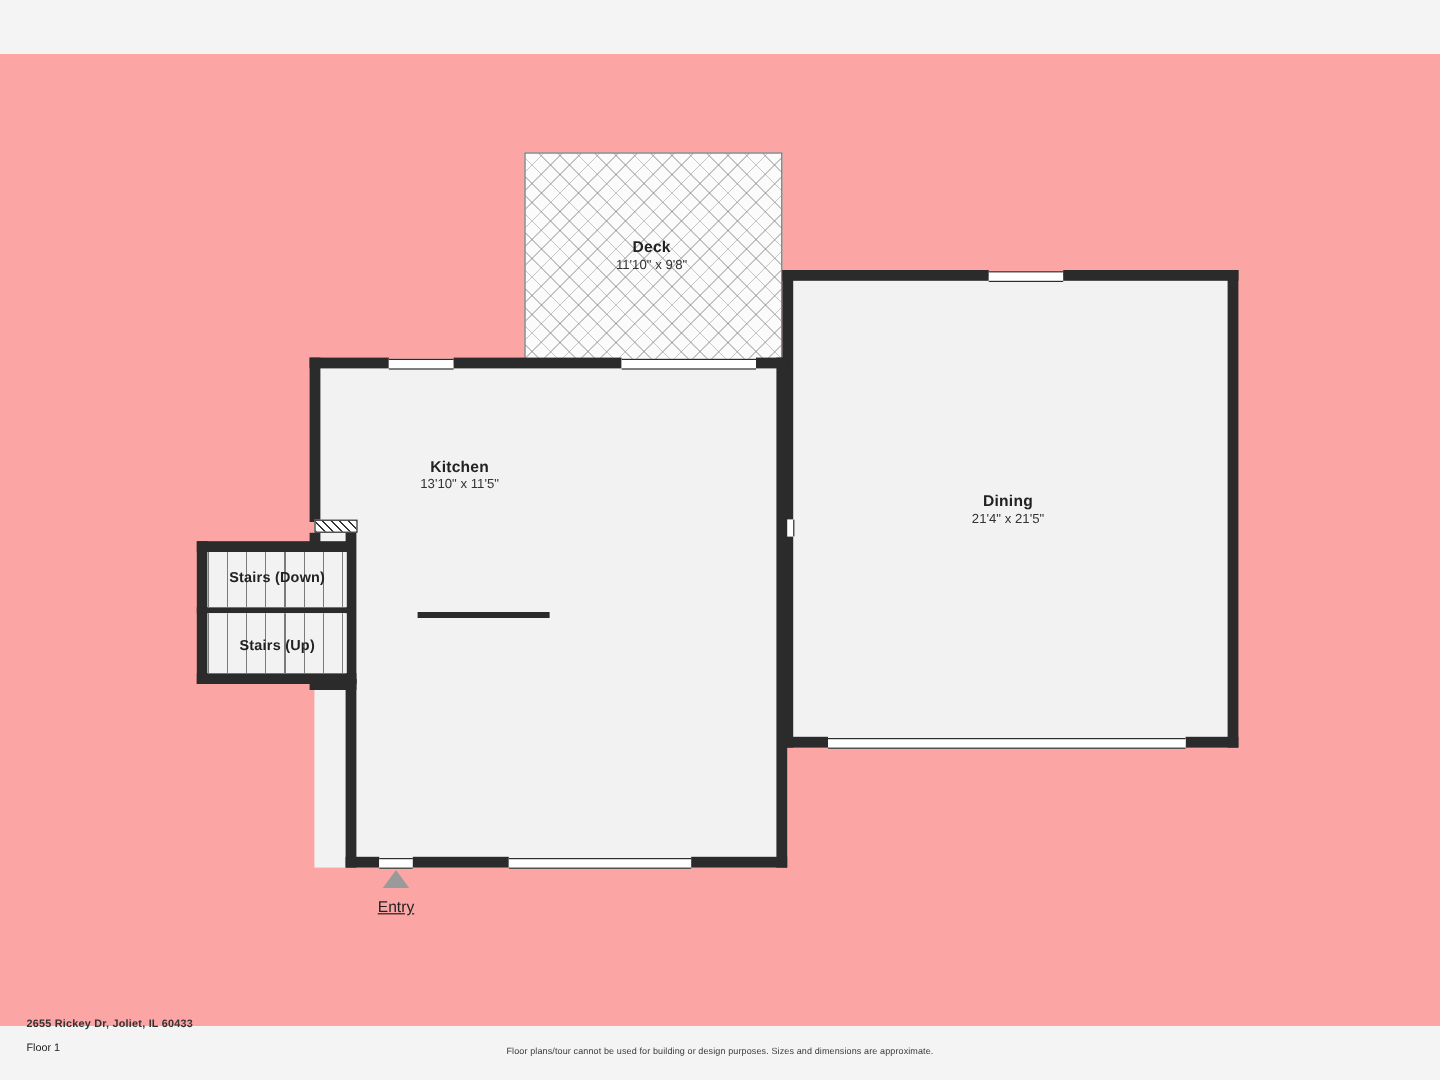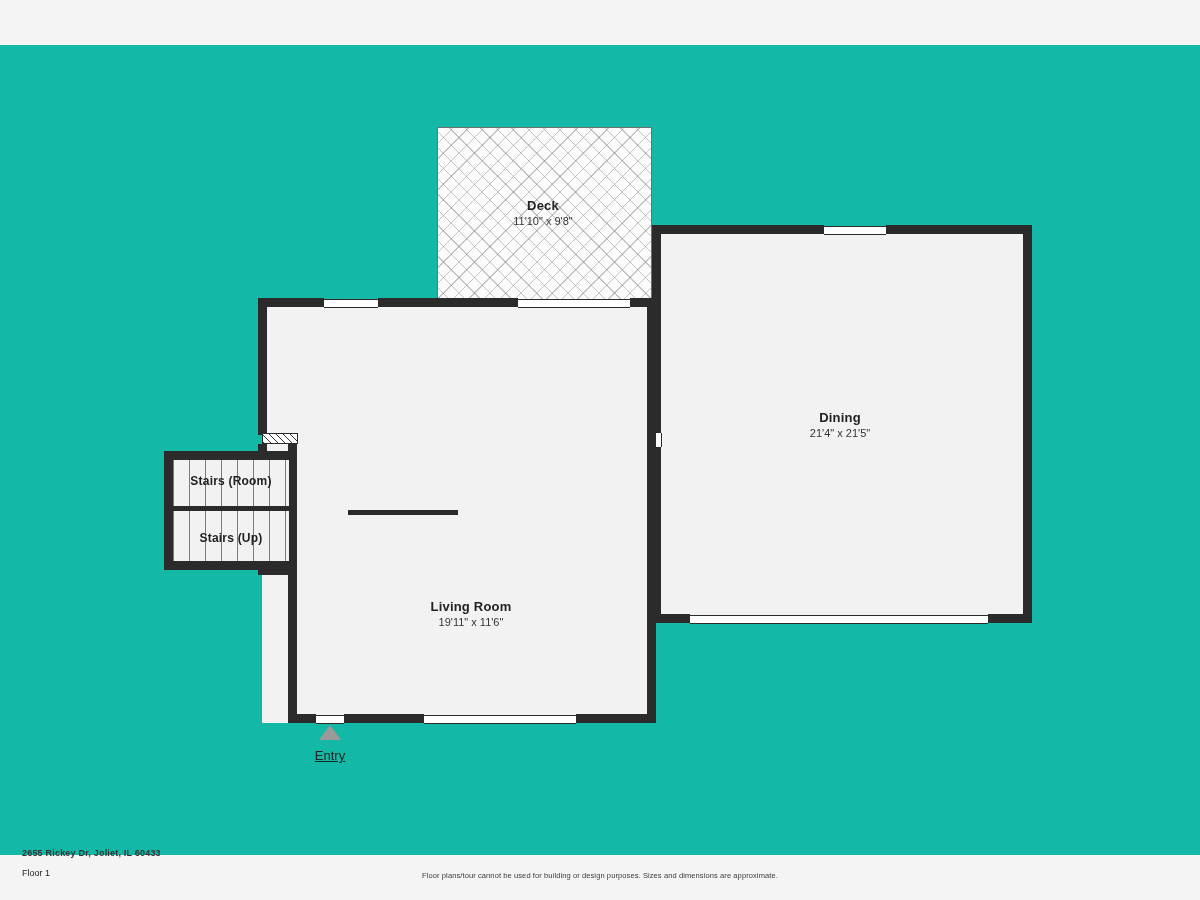--- a/index.html
+++ b/index.html
@@ -21,21 +21,21 @@
     height: 900px;
     background: #f4f4f5;
   }
   
   .paper {
     position: absolute;
     left: 0;
     top: 45px;
     width: 1200px;
     height: 810px;
-    background: #14b8a6;
+    background: #fca5a5;
   }
   
   .plan {
     position: absolute;
     left: 0; top: 0;
     width: 1200px;
     height: 810px;
   }
   .room-fill {
     position: absolute;
@@ -208,40 +208,40 @@
       <div class="wall" style="left:164px; top:406px; width:9px; height:119px;"></div>
       <div class="wall" style="left:164px; top:406px; width:128px; height:9px;"></div>
       <div class="wall" style="left:164px; top:516px; width:133px; height:9px;"></div>
       <div class="wall" style="left:164px; top:461px; width:128px; height:5px;"></div>
 
       <div class="stairs" style="left:173px; top:415px; width:116px; height:46px;"></div>
 
       <div class="stairs" style="left:173px; top:466px; width:116px; height:50px;"></div>
 
       <div class="label label-sm" style="left:146px; top:428px; width:170px;">
-        <div class="name">Stairs (Room)</div>
+        <div class="name">Stairs (Down)</div>
       </div>
       <div class="label label-sm" style="left:146px; top:485px; width:170px;">
         <div class="name">Stairs (Up)</div>
       </div>
 
       <div class="wall" style="left:288px; top:669px; width:28px; height:9px;"></div>
       <div class="wall-light" style="left:316px; top:670px; width:28px; height:7px;"></div>
       <div class="wall" style="left:344px; top:669px; width:80px; height:9px;"></div>
       <div class="wall-light" style="left:424px; top:670px; width:152px; height:7px;"></div>
       <div class="wall" style="left:576px; top:669px; width:80px; height:9px;"></div>
 
       <div class="wall" style="left:348px; top:465px; width:110px; height:5px;"></div>
 
-
-
-      <div class="label" style="left:371px; top:554px; width:200px;">
-        <div class="name">Living Room</div>
-        <div class="dims">19'11" x 11'6"</div>
-      </div>
+      <div class="label" style="left:283px; top:336px; width:200px;">
+        <div class="name">Kitchen</div>
+        <div class="dims">13'10" x 11'5"</div>
+      </div>
+
+
 
       <div class="entry-arrow" style="left:319px; top:680px;"></div>
       <div class="entry-text" style="left:250px; top:703px; width:160px;text-decoration:underline;">Entry</div>
 
     </div>
 
     <div class="addr">2655 Rickey Dr, Joliet, IL 60433</div>
     <div class="floor">Floor 1</div>
     <div class="disclaimer">Floor plans/tour cannot be used for building or design purposes. Sizes and dimensions are approximate.</div>
 

